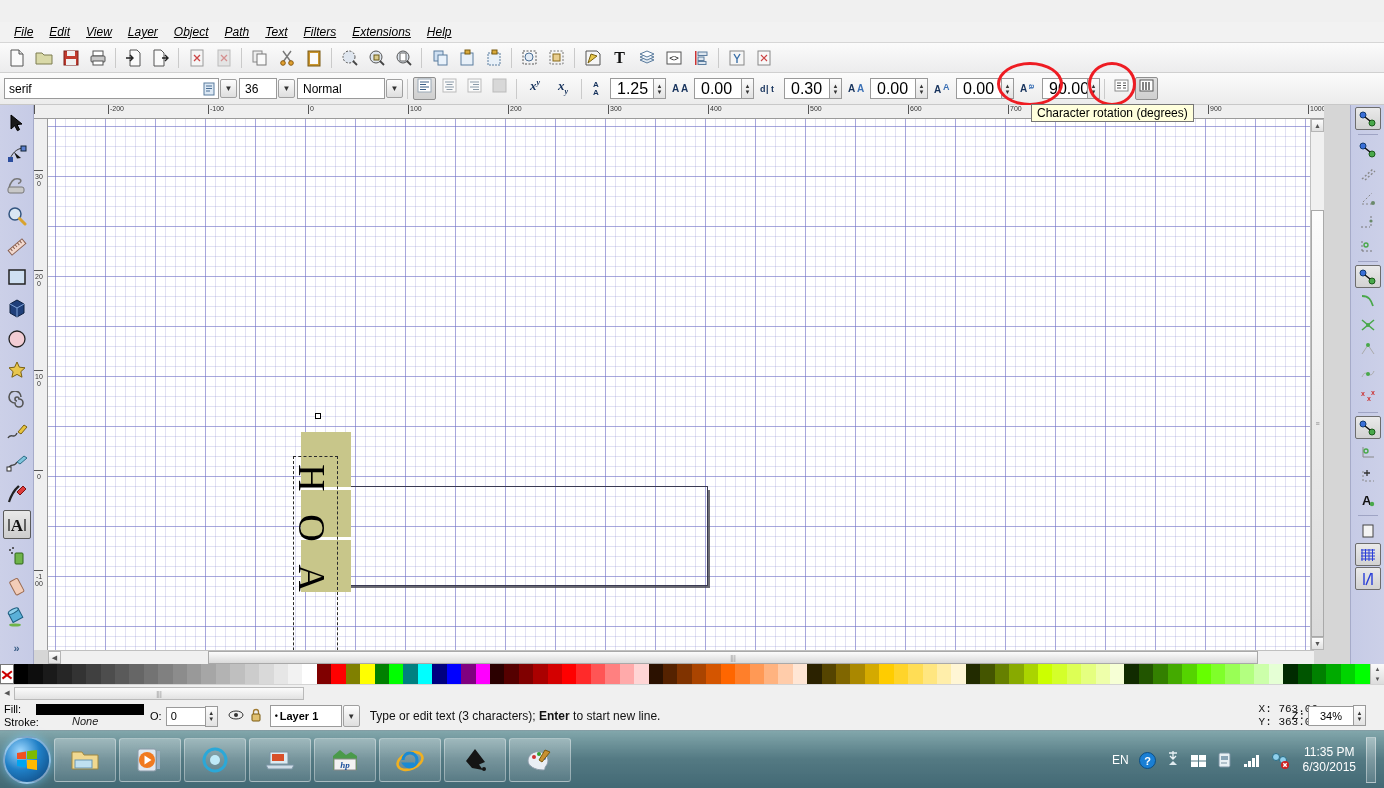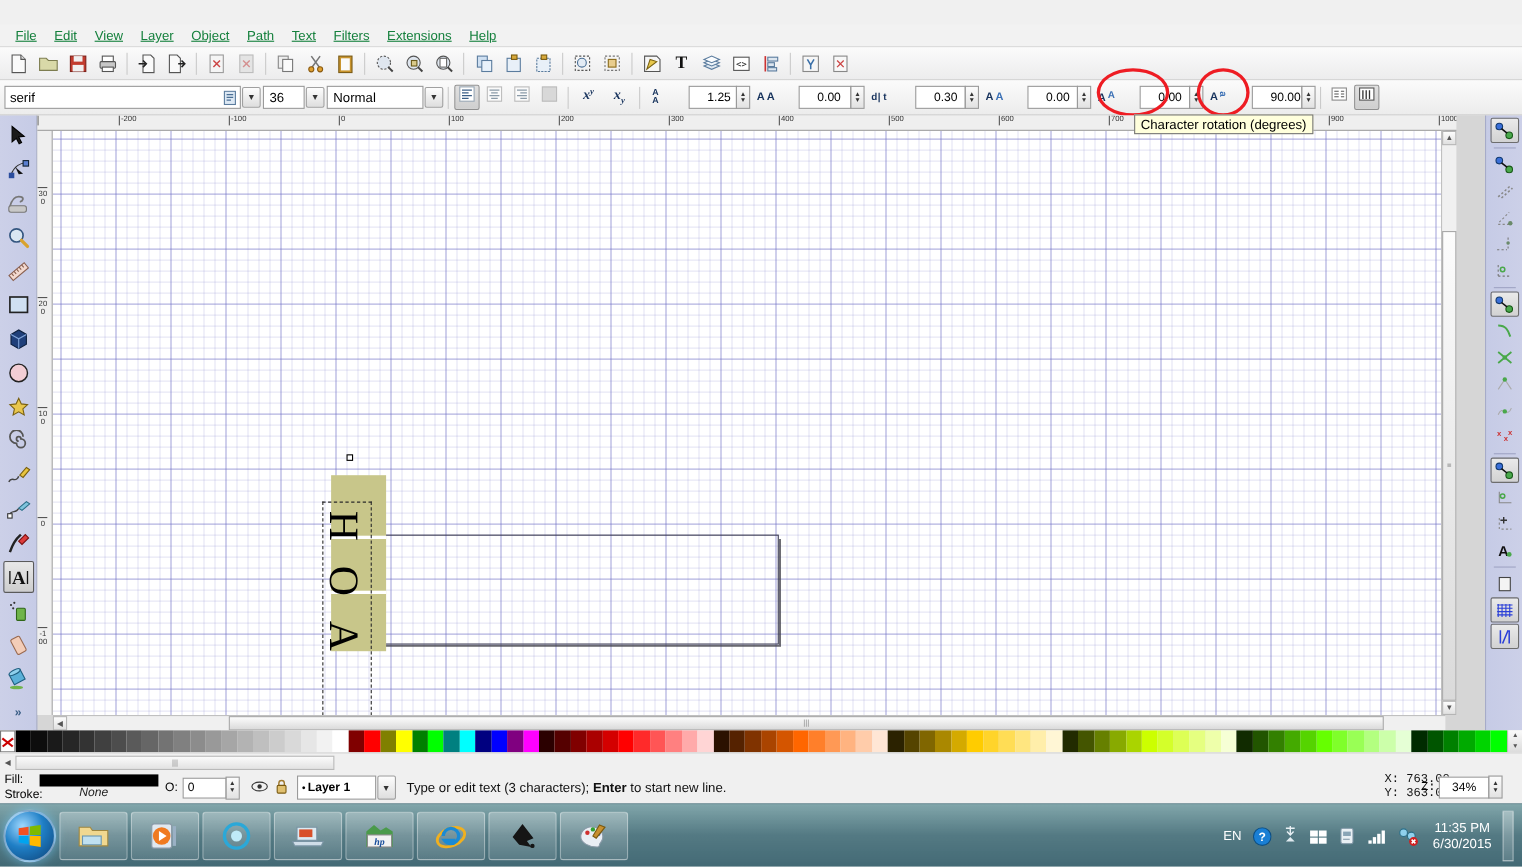--- a/index.html
+++ b/index.html
@@ -39,21 +39,21 @@
     border-color: #9b2018; color: #fff; font-weight: bold;
   }
 
   
   .menubar {
     position: absolute; top: 22px; left: 0; width: 1384px; height: 21px;
     background: #f2f2f2; border-bottom: 1px solid #d6d6d6;
     display: flex; align-items: center; padding-left: 6px;
   }
   .menu-item {
-    padding: 2px 8px; font-size: 12px; color: #15803d; cursor: default;
+    padding: 2px 8px; font-size: 12px; color: #000000; cursor: default; font-style: italic;
   }
   .menu-item u { text-decoration: underline; }
 
   
   .cmdbar {
     position: absolute; top: 43px; left: 0; width: 1384px; height: 30px;
     background: linear-gradient(to bottom, #fbfbfb, #ececed);
     border-bottom: 1px solid #d0d0d0;
     display: flex; align-items: center; padding-left: 3px;
   }
@@ -88,21 +88,21 @@
     display: flex; align-items: center; padding-left: 5px; font-size: 12px;
     margin-left: 2px;
   }
   .style-box {
     width: 88px; height: 21px; border: 1px solid #9a9a9a; background: #fff;
     display: flex; align-items: center; padding-left: 5px; font-size: 12px;
     margin-left: 2px;
   }
   .num-box {
     height: 21px; border: 1px solid #9a9a9a; background: #fff;
-    display: flex; align-items: center; padding-left: 16px; font-size: 11px; margin-left: 16px;
+    display: flex; align-items: center; padding-left: 6px; font-size: 16px;
   }
   .spin {
     width: 13px; height: 21px; margin-left: -1px;
     border: 1px solid #9a9a9a; background: linear-gradient(to bottom,#fcfcfc,#e2e2e2);
     display: flex; flex-direction: column; align-items: center; justify-content: center;
     font-size: 6px; line-height: 6px; color: #333;
   }
   .align-btn {
     width: 23px; height: 23px; margin: 0 1px;
     border: 1px solid transparent; border-radius: 2px;

